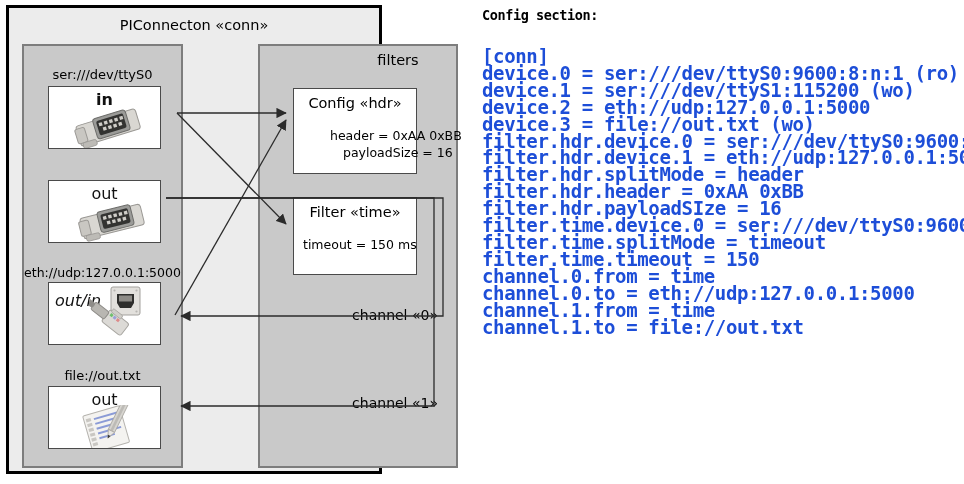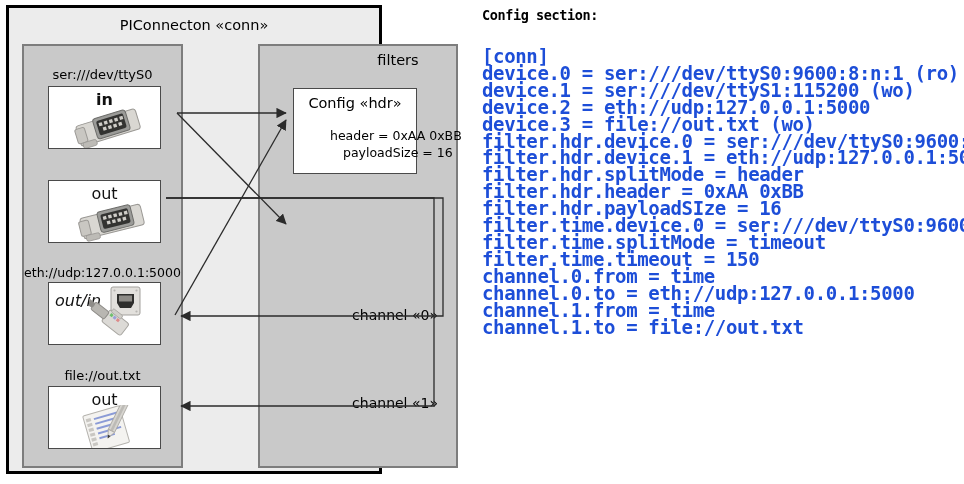--- a/index.html
+++ b/index.html
@@ -286,20 +286,24 @@
 
   <div class="panel" style="left:249px; top:36px; width:200px; height:424px;">
     <div class="panel-title">filters</div>
 
     <div class="filter-box" style="left:33px; top:42px; width:124px; height:86px;">
       <div class="filter-title">Config «hdr»</div>
       <div class="filter-prop" style="top:39px;margin-left:27px;">header = 0xAA 0xBB</div>
       <div class="filter-prop" style="top:56px;margin-left:40px;">payloadSize = 16</div>
     </div>
 
+    <div class="filter-box" style="left:33px; top:151px; width:124px; height:78px;">
+      <div class="filter-title">Filter «time»</div>
+      <div class="filter-prop" style="top:39px;">timeout = 150 ms</div>
+    </div>
 
     <div class="channel-label" style="left:0; top:261px; width:178px;">channel «0»</div>
     <div class="channel-label" style="left:0; top:349px; width:178px;">channel «1»</div>
   </div>
 
   <svg id="edges" viewBox="0 0 462 469">
     <defs>
       <marker id="arrow" viewBox="0 0 10 10" refX="9.2" refY="5" markerWidth="8" markerHeight="8" orient="auto-start-reverse">
         <path d="M 0 0 L 10 5 L 0 10 z" fill="#2b2b2b"></path>
       </marker>

